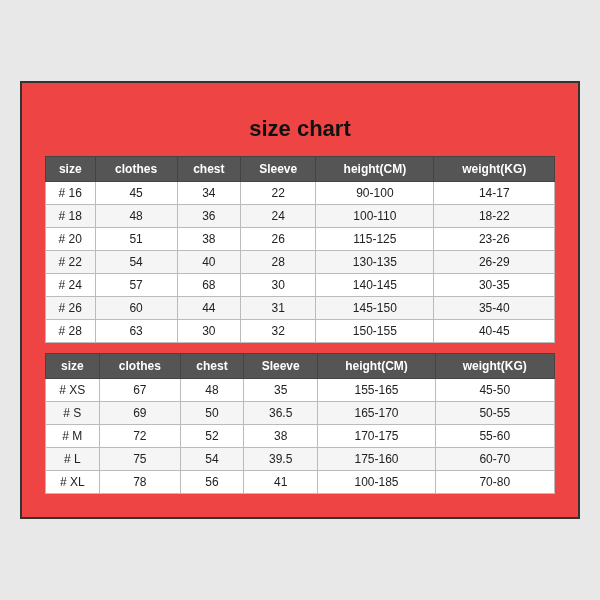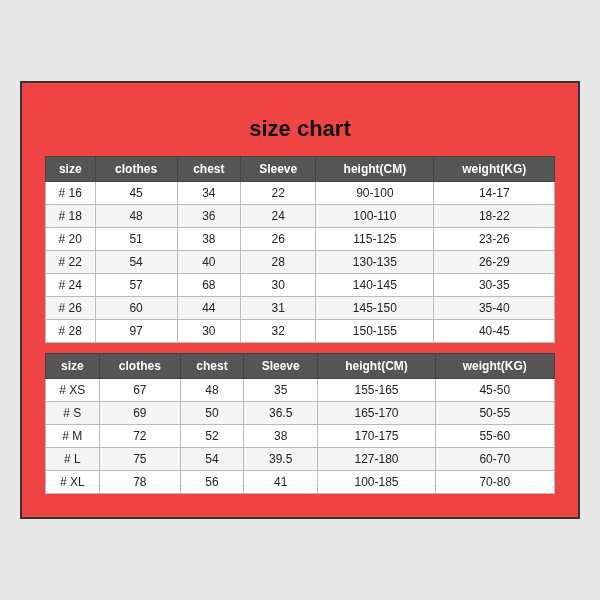--- a/index.html
+++ b/index.html
@@ -115,21 +115,21 @@
         <tr>
           <td># 26</td>
           <td>60</td>
           <td>44</td>
           <td>31</td>
           <td>145-150</td>
           <td>35-40</td>
         </tr>
         <tr>
           <td># 28</td>
-          <td>97</td>
+          <td>63</td>
           <td>30</td>
           <td>32</td>
           <td>150-155</td>
           <td>40-45</td>
         </tr>
       </tbody>
   </table>
 
   <table>
     <thead>
@@ -165,21 +165,21 @@
           <td>52</td>
           <td>38</td>
           <td>170-175</td>
           <td>55-60</td>
         </tr>
         <tr>
           <td># L</td>
           <td>75</td>
           <td>54</td>
           <td>39.5</td>
-          <td>127-180</td>
+          <td>175-160</td>
           <td>60-70</td>
         </tr>
         <tr>
           <td># XL</td>
           <td>78</td>
           <td>56</td>
           <td>41</td>
           <td>100-185</td>
           <td>70-80</td>
         </tr>

